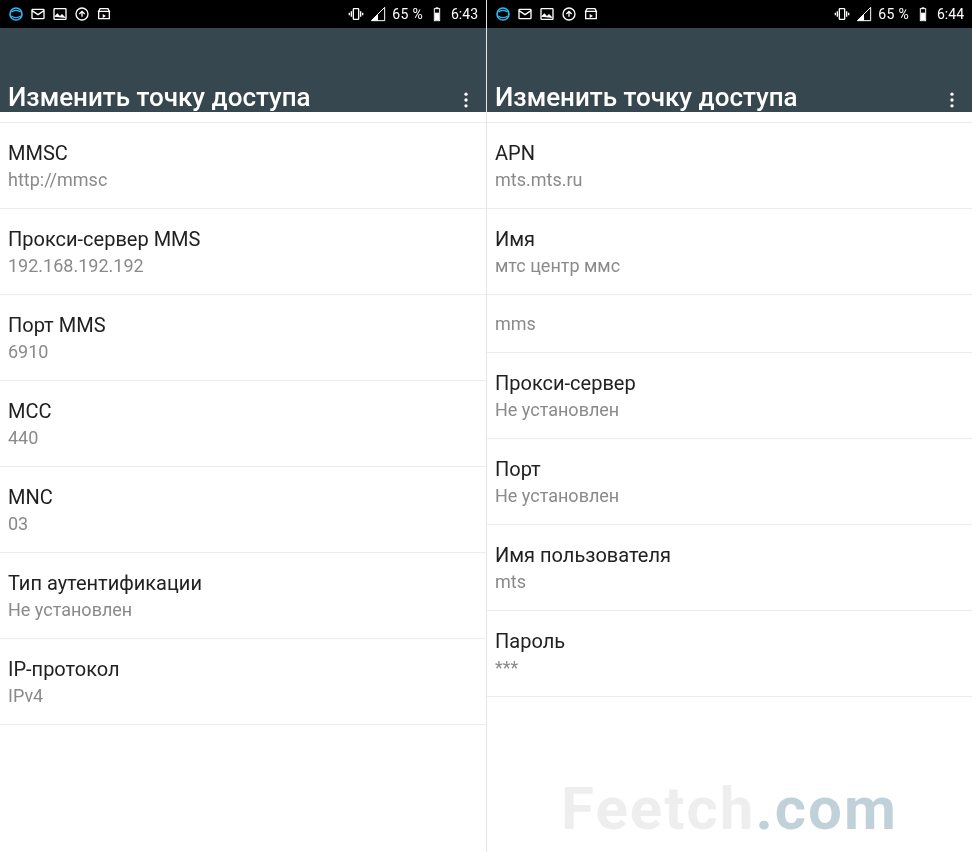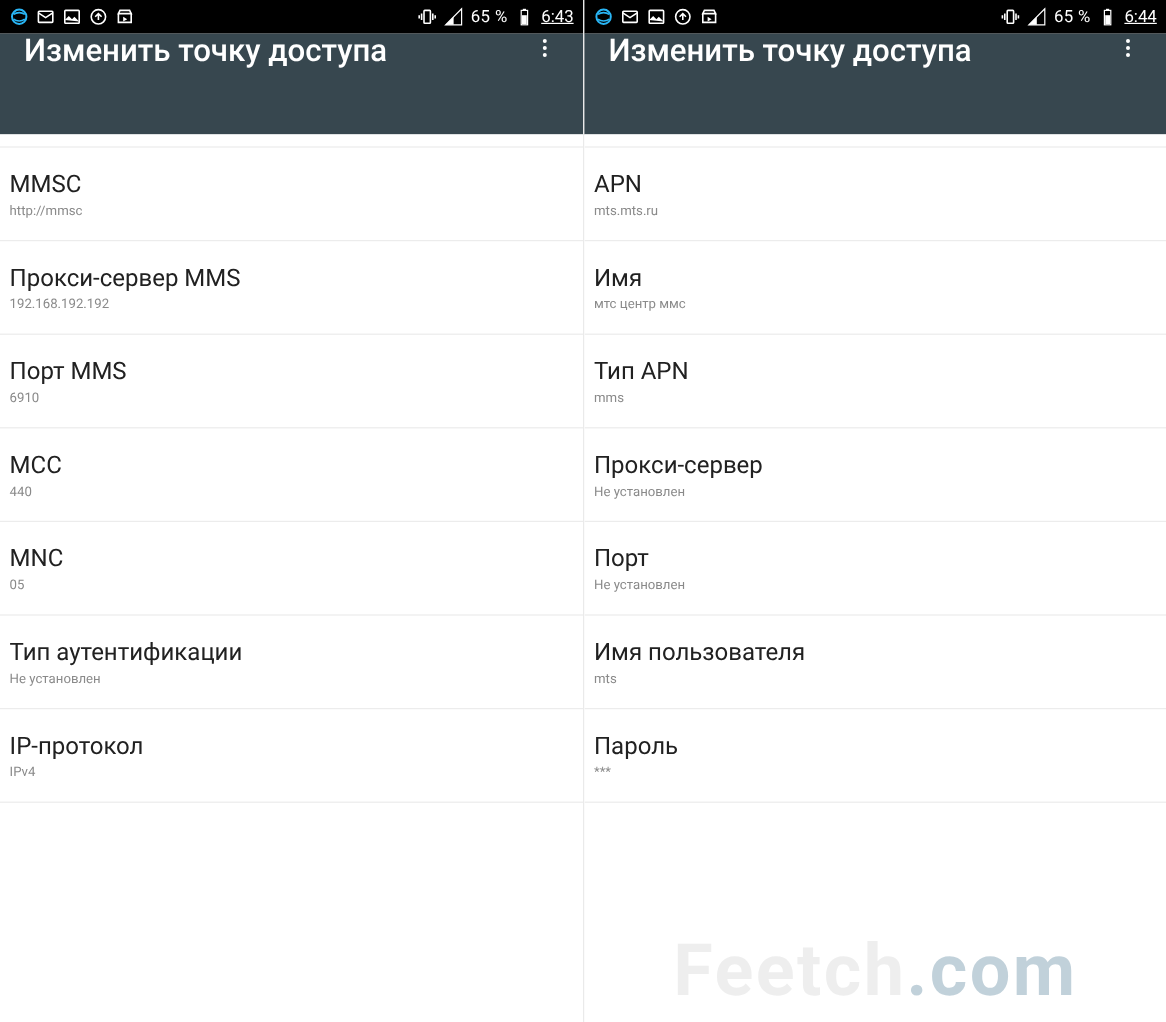--- a/index.html
+++ b/index.html
@@ -28,28 +28,28 @@
     align-items: center;
     padding: 0 8px;
     font-size: 14px;
     gap: 22px;
   }
   .status-left { display: flex; align-items: center; gap: 6px; }
   .status-right { margin-left: auto; display: flex; align-items: center; gap: 6px; }
   .status-icon { width: 16px; height: 16px; display: inline-flex; align-items: center; justify-content: center; }
   .status-icon svg { width: 16px; height: 16px; }
   .battery-text { font-size: 14px; letter-spacing: .3px; }
-  .clock { font-size: 14px; text-decoration: underline; }
+  .clock { font-size: 14px; }
   .app-bar {
     height: 84px;
     background: #37474f;
     color: #ffffff;
     display: flex;
-    align-items: flex-start;
-    padding: 0 20px;
+    align-items: flex-end;
+    padding: 0 8px;
   }
   .app-title {
     font-size: 26px;
     font-weight: 500;
   }
   .overflow {
     margin-left: auto;
     width: 24px;
     height: 24px;
     display: flex;
@@ -69,21 +69,21 @@
     cursor: pointer;
   }
   .row:first-child { border-top: 1px solid #ececec; margin-top: 10px; }
   .row .label {
     font-size: 20px;
     color: #212121;
     font-weight: 400;
     margin-bottom: 4px;
   }
   .row .value {
-    font-size: 11px;
+    font-size: 18px;
     color: #8a8a8a;
     font-weight: 400;
   }
   .watermark {
     position: absolute;
     bottom: 8px;
     left: 50%;
     transform: translateX(-50%);
     font-size: 60px;
     font-weight: 700;
@@ -181,21 +181,21 @@
     <div class="row">
       <div class="label">Порт MMS</div>
       <div class="value">6910</div>
     </div>
     <div class="row">
       <div class="label">MCC</div>
       <div class="value">440</div>
     </div>
     <div class="row">
       <div class="label">MNC</div>
-      <div class="value">05</div>
+      <div class="value">03</div>
     </div>
     <div class="row">
       <div class="label">Тип аутентификации</div>
       <div class="value">Не установлен</div>
     </div>
     <div class="row">
       <div class="label">IP-протокол</div>
       <div class="value">IPv4</div>
     </div>
   </div>
@@ -275,21 +275,20 @@
   <div class="list">
     <div class="row">
       <div class="label">APN</div>
       <div class="value">mts.mts.ru</div>
     </div>
     <div class="row">
       <div class="label">Имя</div>
       <div class="value">мтс центр ммс</div>
     </div>
     <div class="row">
-      <div class="label">Тип APN</div>
       <div class="value">mms</div>
     </div>
     <div class="row">
       <div class="label">Прокси-сервер</div>
       <div class="value">Не установлен</div>
     </div>
     <div class="row">
       <div class="label">Порт</div>
       <div class="value">Не установлен</div>
     </div>

